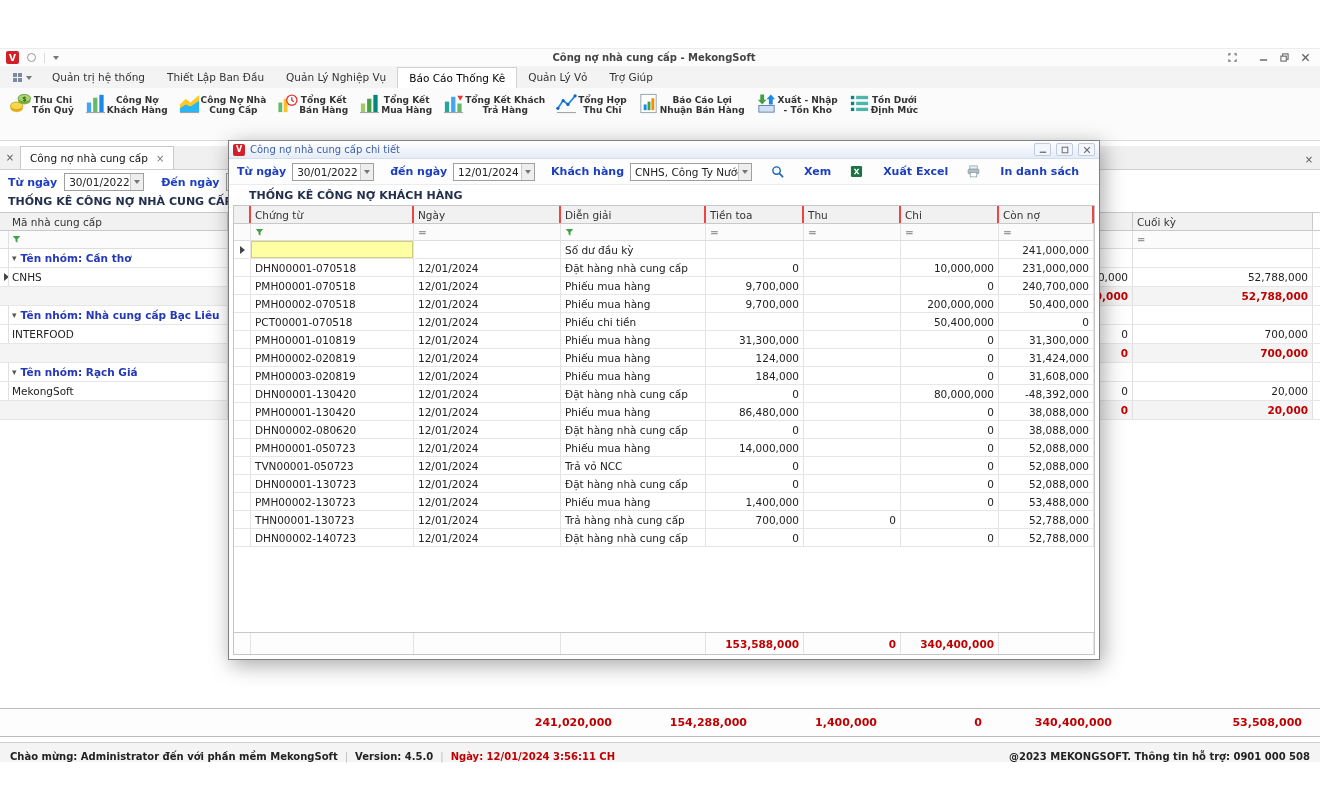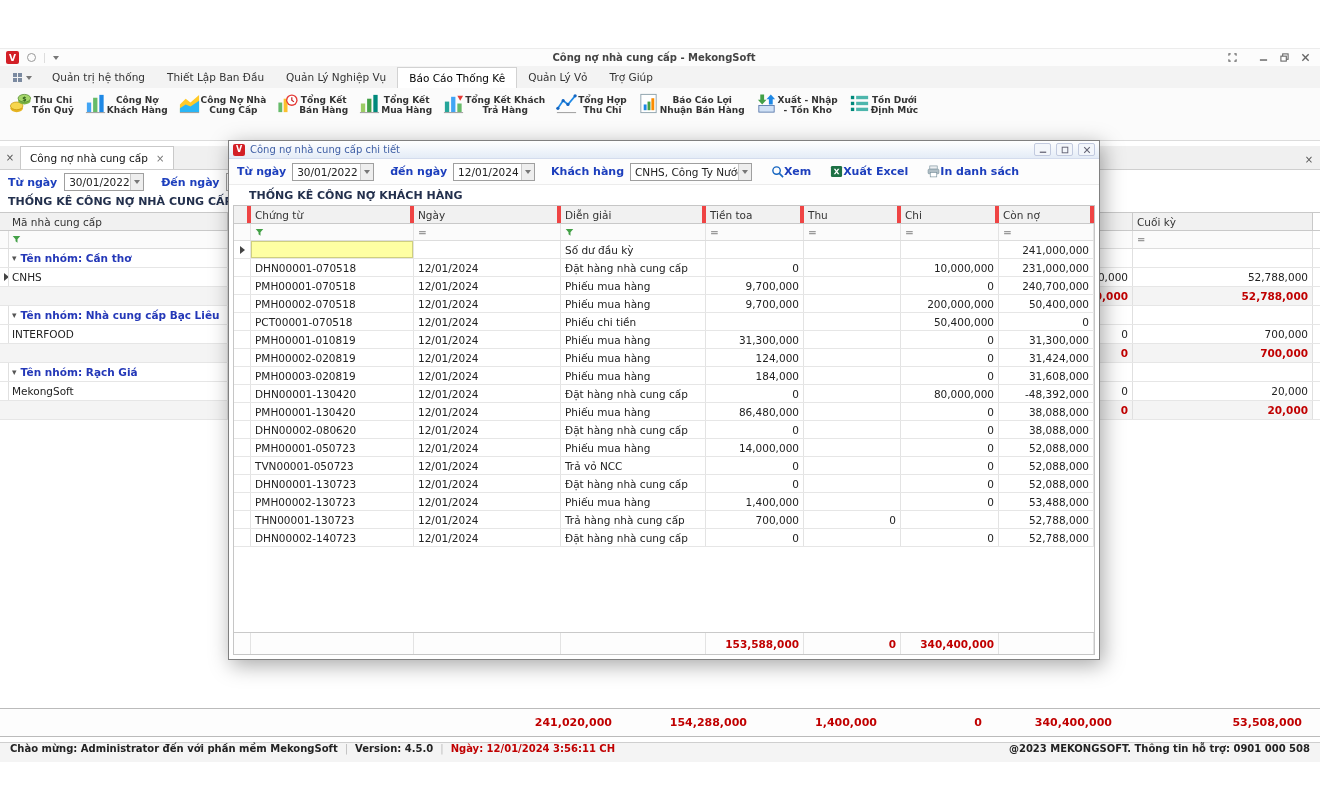--- a/index.html
+++ b/index.html
@@ -66,41 +66,41 @@
 .m-row.sub .mc{background:#f4f4f4}
 .m-row.sub .n{color:#c00000;font-weight:bold}
 .tri{display:inline-block;width:0;height:0;border-left:5px solid #444;border-top:4px solid transparent;border-bottom:4px solid transparent}
 
 
 .main-summary{position:absolute;top:708px;left:0;width:1320px;height:29px;border-top:1px solid #bbb;border-bottom:1px solid #bbb;background:#fdfdfd;display:flex;align-items:center}
 .ms-cell{color:#c00000;font-weight:bold;text-align:right;padding-right:8px;font-size:11px}
 .ms1{width:620px}.ms2{width:135px}.ms3{width:130px}.ms4{width:105px}.ms5{width:130px}.ms6{width:190px}
 
 
-.statusbar{position:absolute;top:742px;left:0;width:1320px;height:20px;background:#f4f4f4;border-top:1px solid #cfcfcf;display:flex;align-items:flex-start;padding:0 10px;font-size:10px;font-weight:bold;color:#222;gap:7px}
+.statusbar{position:absolute;top:742px;left:0;width:1320px;height:20px;background:#f4f4f4;border-top:1px solid #cfcfcf;display:flex;align-items:flex-end;padding:0 10px;font-size:10px;font-weight:bold;color:#222;gap:7px}
 .sb-sep{color:#bbb;font-weight:normal}
 .sb-date{color:#c00000}
 .sb-right{margin-left:auto}
 
 
 .dialog{position:absolute;left:228px;top:140px;width:872px;height:520px;background:#fff;border:1px solid #808080;box-shadow:3px 5px 20px rgba(0,0,0,.35);z-index:20}
 .dlg-titlebar{height:18px;background:linear-gradient(#ffffff,#e4ecf7);border-bottom:1px solid #d4dced;display:flex;align-items:center;padding:0 4px;gap:5px}
 .dlg-title{color:#3f5fa5;font-size:10px;flex:1;white-space:nowrap;overflow:hidden}
 .dlg-btn{width:17px;height:13px;display:flex;align-items:center;justify-content:center;border:1px solid #c2cadf;background:#f3f6fb;border-radius:2px}
 .dlg-filter{height:26px;display:flex;align-items:center;gap:6px;padding:0 8px;background:#fdfdfd;border-bottom:1px solid #ececec}
-.dlg-act{display:flex;align-items:center;gap:0;margin-left:13px;color:#1d3fbd;font-weight:bold;white-space:nowrap}
+.dlg-act{display:flex;align-items:center;gap:20px;margin-left:13px;color:#1d3fbd;font-weight:bold;white-space:nowrap}
 .dlg-act svg{width:13px;height:13px;display:block}
 .dlg-heading{height:20px;display:flex;align-items:center;padding:0 20px;font-weight:bold;font-size:11px;color:#23304d}
 .dlg-grid{position:absolute;top:64px;left:4px;right:4px;bottom:4px;border:1px solid #c6c6c6;background:#fff;display:flex;flex-direction:column}
 .dlg-hrow,.dlg-frow,.dlg-row,.dlg-trow{display:grid;grid-template-columns:17px 163px 147px 145px 98px 97px 98px 1fr}
 .c{border-right:1px solid #e3e3e3;display:flex;align-items:center;padding:0 4px;overflow:hidden;white-space:nowrap;font-size:10.5px}
 .c.n{justify-content:flex-end}
 .c.ind{padding:0 2px;justify-content:center}
 .dlg-hrow{height:18px;background:#f1f1f1;border-bottom:1px solid #c9c9c9;flex:none}
-.dlg-hrow .c{border-right:4px solid #ef4444;color:#333}
+.dlg-hrow .c{border-right:2px solid #ef4444;color:#333}
 .dlg-frow{height:17px;background:#fbfbfb;border-bottom:1px solid #ddd;flex:none}
 .dlg-rows{flex:1;overflow:hidden}
 .dlg-row{height:18px;border-bottom:1px solid #e6e6e6}
 .c.focus{background:#feffa3;box-shadow:inset 0 0 0 1px #cfcf7f}
 .dlg-trow{height:22px;border-top:1px solid #c9c9c9;background:#fdfdfd;flex:none;margin-top:auto}
 .dlg-trow .c{font-weight:bold;color:#c00000}
 .funnel svg{width:9px;height:9px;display:block}
 </style>
 </head>
 <body>

